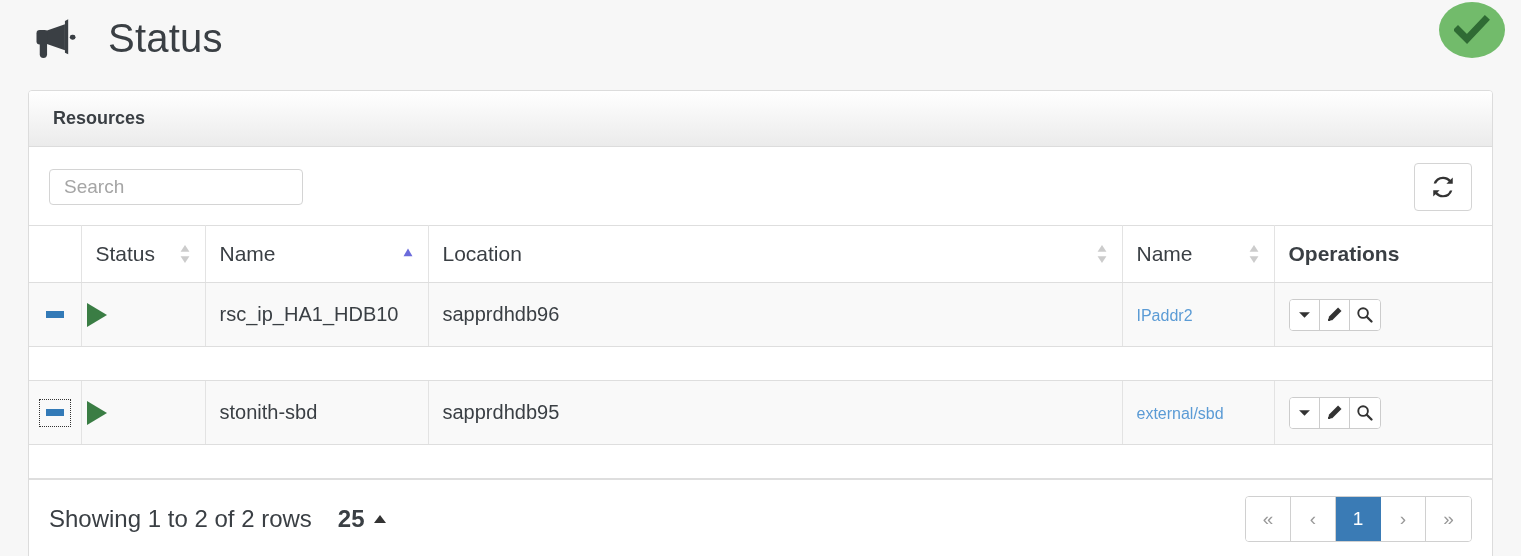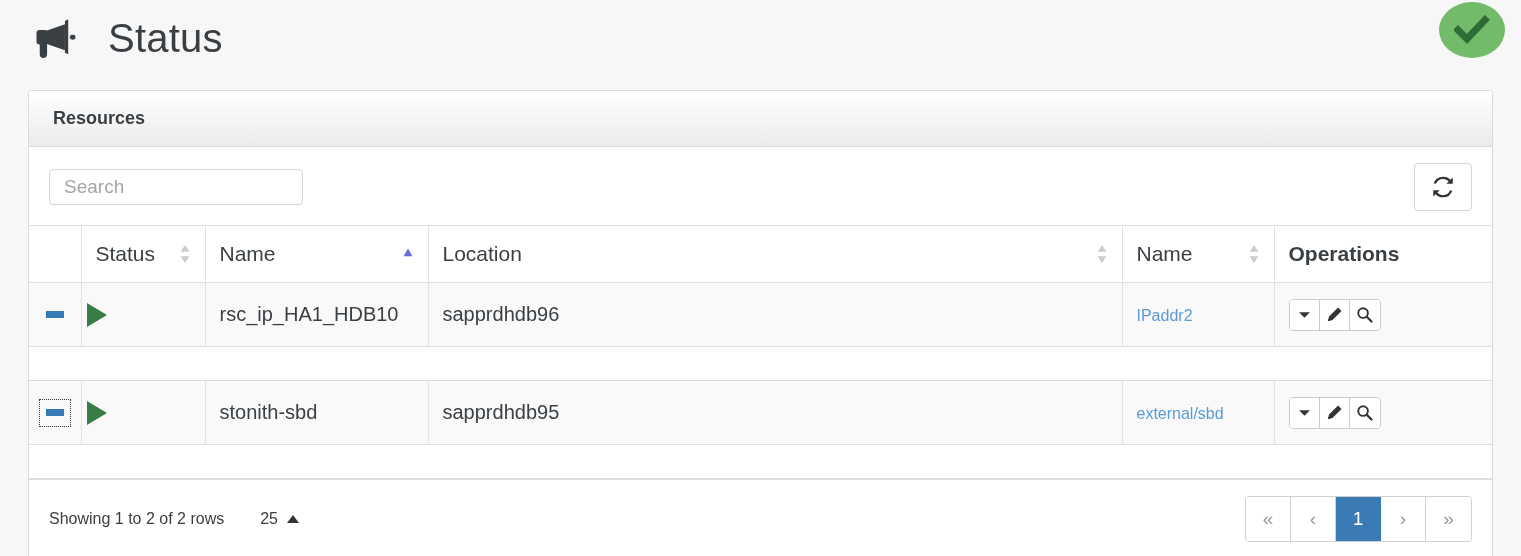--- a/index.html
+++ b/index.html
@@ -240,31 +240,32 @@
   .table-footer {
     display: flex;
     align-items: center;
     justify-content: space-between;
     padding: 16px 20px 18px 20px;
     border-top: 1px solid #dedede;
   }
   .footer-left {
     display: flex;
     align-items: center;
-    font-size: 16px;
+    font-size: 24px;
     color: #3a3f44;
-    gap: 10px;
+    gap: 0;
   }
   .showing-text { margin-right: 26px; }
   .page-size-toggle {
     display: inline-flex;
     align-items: center;
     cursor: pointer;
     margin-right: 18px;
     color: #3a3f44;
+    font-weight: bold;
   }
   .page-size-value { margin-right: 8px; }
 
   .pagination {
     display: inline-flex;
     border: 1px solid #d0d0d0;
     border-radius: 4px;
     overflow: hidden;
   }
   .page-btn {

